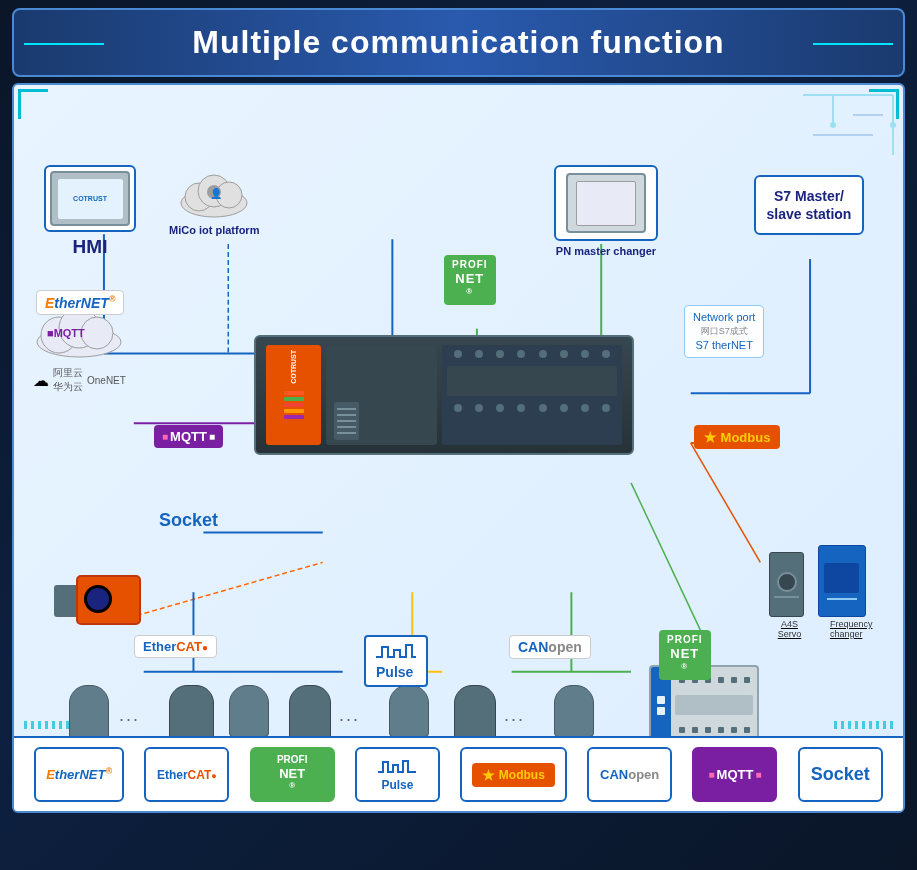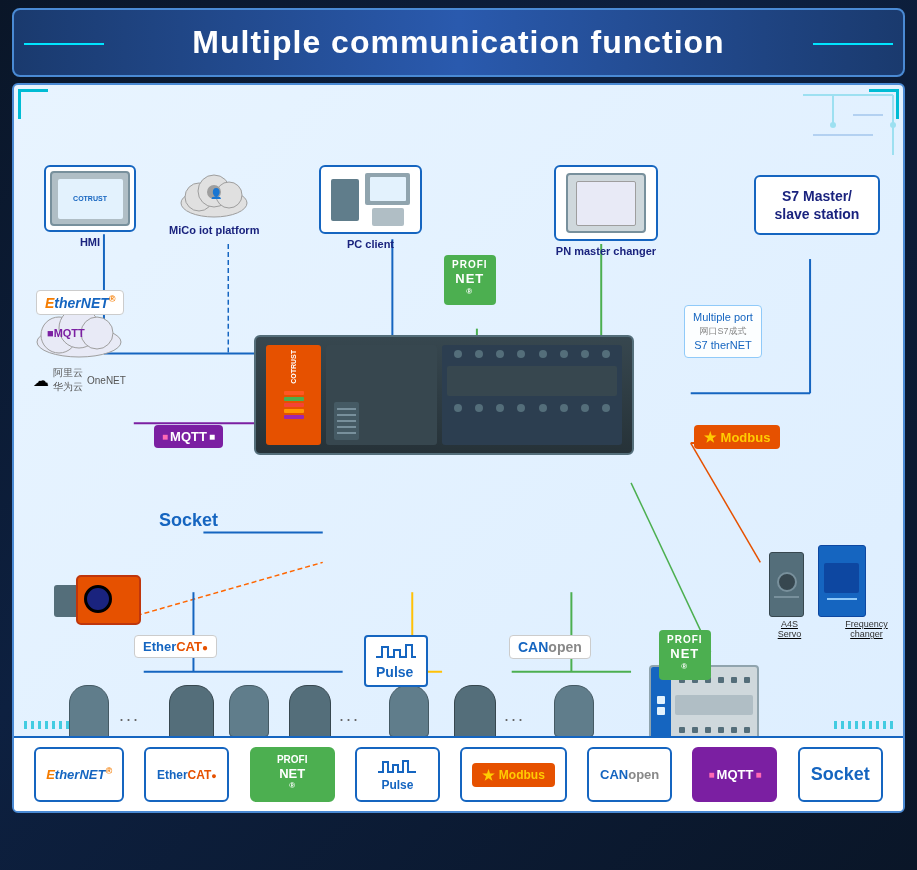--- a/index.html
+++ b/index.html
@@ -114,21 +114,21 @@
       display: flex;
       align-items: center;
       justify-content: center;
       font-size: 7px;
       color: #1565c0;
       font-weight: bold;
     }
 
     
     .label {
-      font-size: 11px;
+      font-size: 19px;
       font-weight: bold;
       color: #1a237e;
       margin-top: 4px;
     }
 
     
     .badge-ethernet {
       background: white;
       border: 1px solid #1565c0;
       border-radius: 4px;
@@ -203,21 +203,21 @@
     .pn-screen {
       width: 60px;
       height: 45px;
       background: #e8eaf6;
       border-radius: 2px;
       border: 1px solid #9e9e9e;
     }
 
     
     .s7-box {
-      width: 126px;
+      width: 110px;
       border: 2px solid #1565c0;
       border-radius: 6px;
       background: white;
       padding: 10px;
       text-align: center;
     }
     .s7-text {
       font-size: 14px;
       font-weight: bold;
       color: #1a237e;
@@ -406,34 +406,20 @@
       <ellipse cx="22" cy="32" rx="14" ry="14" fill="#e0e0e0" stroke="#9e9e9e" stroke-width="1"></ellipse>
       <ellipse cx="37" cy="26" rx="16" ry="16" fill="#e0e0e0" stroke="#9e9e9e" stroke-width="1"></ellipse>
       <ellipse cx="52" cy="30" rx="13" ry="13" fill="#e0e0e0" stroke="#9e9e9e" stroke-width="1"></ellipse>
 
       <circle cx="37" cy="27" r="7" fill="#9e9e9e"></circle>
       <text x="33" y="32" font-size="10" fill="white">👤</text>
     </svg>
     <div class="label" style="font-size:11px;">MiCo iot platform</div>
   </div>
 
-  <div class="device" style="left:305px; top:80px;">
-    <div class="box" style="flex-direction:row; gap:6px; padding:6px 10px;">
-      <div style="display:flex; flex-direction:column; gap:4px; align-items:center;">
-        <div style="width:28px; height:42px; background:#607d8b; border-radius:2px;"></div>
-      </div>
-      <div style="display:flex; flex-direction:column; align-items:center; gap:3px;">
-        <div style="width:45px; height:32px; background:#90a4ae; border-radius:2px; display:flex; align-items:center; justify-content:center;">
-          <div style="width:36px; height:24px; background:#e3f2fd; border-radius:1px;"></div>
-        </div>
-        <div style="width:32px; height:18px; background:#b0bec5; border-radius:2px;"></div>
-      </div>
-    </div>
-    <div class="label">PC client</div>
-  </div>
 
   <div style="position:absolute; left:430px; top:170px; z-index:6;">
     <div style="background:#4caf50; border-radius:4px; padding:4px 8px; color:white; font-size:10px; font-weight:bold; letter-spacing:1px; text-align:center; line-height:1.2;">
       <div>PROFI</div><div style="font-size:13px;">NET</div>
       <sup style="font-size:8px;">®</sup>
     </div>
   </div>
 
   <div class="device" style="left:540px; top:80px;">
     <div class="box">
@@ -445,21 +431,21 @@
   </div>
 
   <div class="device" style="left:740px; top:90px;">
     <div class="s7-box">
       <div class="s7-text">S7 Master/<br>slave station</div>
     </div>
   </div>
 
   <div style="position:absolute; left:670px; top:220px; z-index:6;">
     <div class="network-label">
-      <div>Multiple port</div>
+      <div>Network port</div>
       <div style="color:#888; font-size:9px;">网口S7成式</div>
       <div>S7 therNET</div>
     </div>
   </div>
 
   <div style="position:absolute; left:15px; top:215px; z-index:5; width:130px;">
     <svg width="100" height="60" viewBox="0 0 100 60">
       <ellipse cx="50" cy="42" rx="42" ry="15" fill="#e8eaf6" stroke="#9e9e9e" stroke-width="1"></ellipse>
       <ellipse cx="30" cy="35" rx="18" ry="18" fill="#e8eaf6" stroke="#9e9e9e" stroke-width="1"></ellipse>
       <ellipse cx="50" cy="28" rx="20" ry="20" fill="#e8eaf6" stroke="#9e9e9e" stroke-width="1"></ellipse>
@@ -589,21 +575,21 @@
           <div style="width:20px; height:20px; background:#37474f; border-radius:50%; border:2px solid #78909c;"></div>
           <div style="width:25px; height:2px; background:#78909c; margin-top:4px;"></div>
         </div>
         <div style="font-size:9px; color:#333; text-align:center; margin-top:2px;">A4S Servo</div>
       </div>
       <div>
         <div style="width:48px; height:72px; background:#1565c0; border-radius:3px; border:1px solid #0d47a1; display:flex; flex-direction:column; align-items:center; justify-content:center; padding:4px;">
           <div style="width:35px; height:30px; background:#0d47a1; border-radius:2px;"></div>
           <div style="width:30px; height:2px; background:#90caf9; margin-top:5px;"></div>
         </div>
-        <div style="font-size:9px; color:#333; text-align:center; margin-top:2px;padding-left:12px;">Frequency changer</div>
+        <div style="font-size:9px; color:#333; text-align:left; margin-top:2px;padding-left:12px;">Frequency changer</div>
       </div>
     </div>
   </div>
 
   <div style="position:absolute; left:55px; top:600px; z-index:5; display:flex; gap:5px; align-items:flex-end;">
     <div style="width:40px; height:55px; background:#607d8b; border-radius:18px 18px 4px 4px; border:1px solid #455a64;"></div>
   </div>
   <div style="position:absolute; left:105px; top:620px; z-index:5;" class="dots">...</div>
   <div style="position:absolute; left:155px; top:600px; z-index:5;">
     <div style="width:45px; height:58px; background:#546e7a; border-radius:18px 18px 4px 4px; border:1px solid #37474f;"></div>

